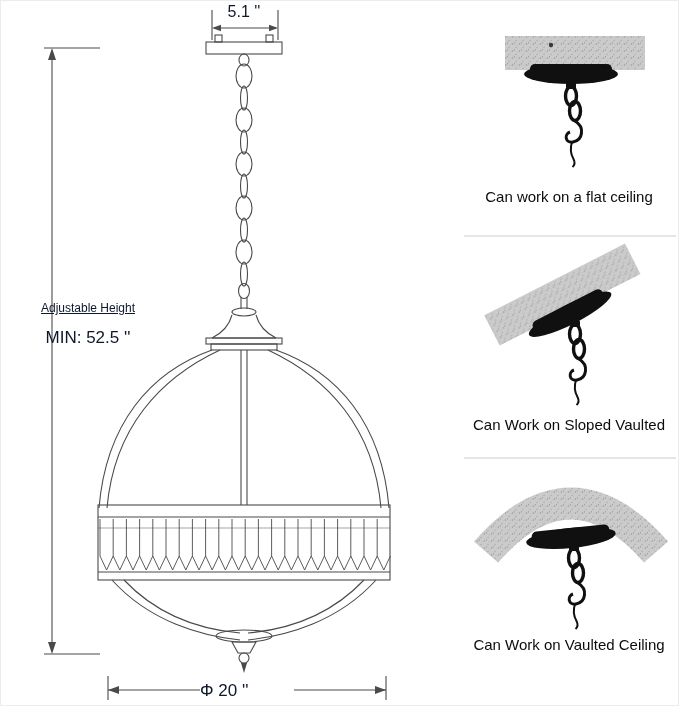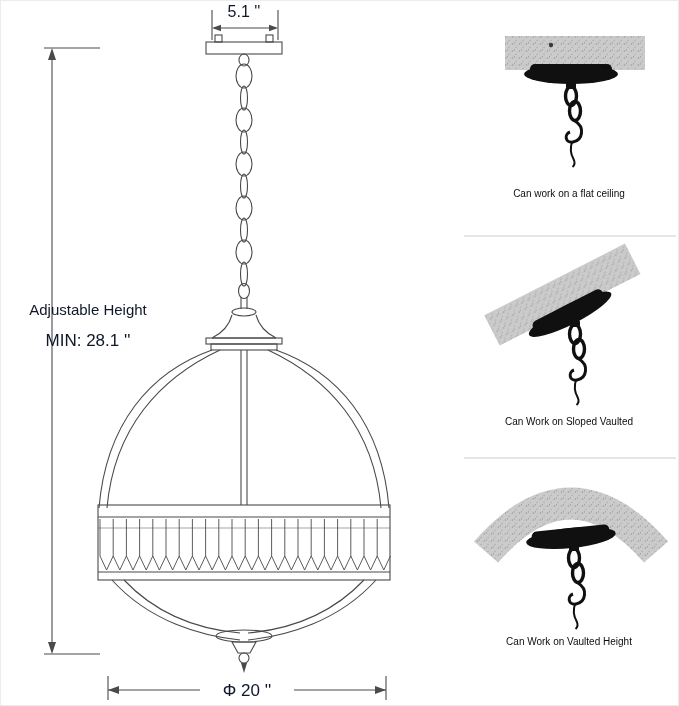--- a/index.html
+++ b/index.html
@@ -5,24 +5,24 @@
   html,body{margin:0;padding:0;background:#fff;}
   .page{
     position:relative;width:679px;height:706px;background:#ffffff;
     font-family:"Liberation Sans",sans-serif;overflow:hidden;
     box-shadow:inset 0 0 0 1px #ececec;
   }
   svg{position:absolute;left:0;top:0;}
   .t{position:absolute;color:#0f172a;}
   .width-label{left:202px;top:3px;width:84px;text-align:center;font-size:16px;}
   .adj-block{left:2px;top:301px;width:172px;text-align:center;font-size:17px;}
-  .adj-title{font-size:15px;margin-bottom:13px;}
+  .adj-title{font-size:12px;margin-bottom:13px;text-decoration:underline;}
   .adj-line{margin-bottom:9px;}
-  .dia-label{left:200px;top:681px;width:94px;text-align:center;font-size:17px;background:#ffffff;}
-  .cap{left:462px;width:214px;text-align:center;font-size:10px;color:#0c0c0c;}
+  .dia-label{left:200px;top:681px;width:94px;font-size:17px;background:#ffffff;}
+  .cap{left:462px;width:214px;text-align:center;font-size:15px;color:#0c0c0c;}
   .cap1{top:188px;}
   .cap2{top:416px;}
   .cap3{top:636px;}
 </style>
 </head>
 <body>
 
 <div class="page">
 
   <svg width="679" height="706" viewBox="0 0 679 706" aria-hidden="true">
@@ -154,22 +154,22 @@
         <ellipse cx="571" cy="538" rx="45" ry="10" fill="#101010"></ellipse>
       </g>
       <use href="#chain-hang" x="574" y="546"></use>
     </g>
   </svg>
 
   <span class="t width-label">5.1 ''</span>
 
   <div class="t adj-block">
     <div class="adj-title">Adjustable Height</div>
-    <div class="adj-line">MIN:  28.1 ''</div>
+    <div class="adj-line">MIN:  52.5 ''</div>
   </div>
 
   <span class="t dia-label">Φ 20 ''</span>
 
   <span class="t cap cap1">Can work on a flat ceiling</span>
   <span class="t cap cap2">Can Work on Sloped Vaulted</span>
-  <span class="t cap cap3">Can Work on Vaulted Height</span>
+  <span class="t cap cap3">Can Work on Vaulted Ceiling</span>
 
 </div>
 
 </body></html>

